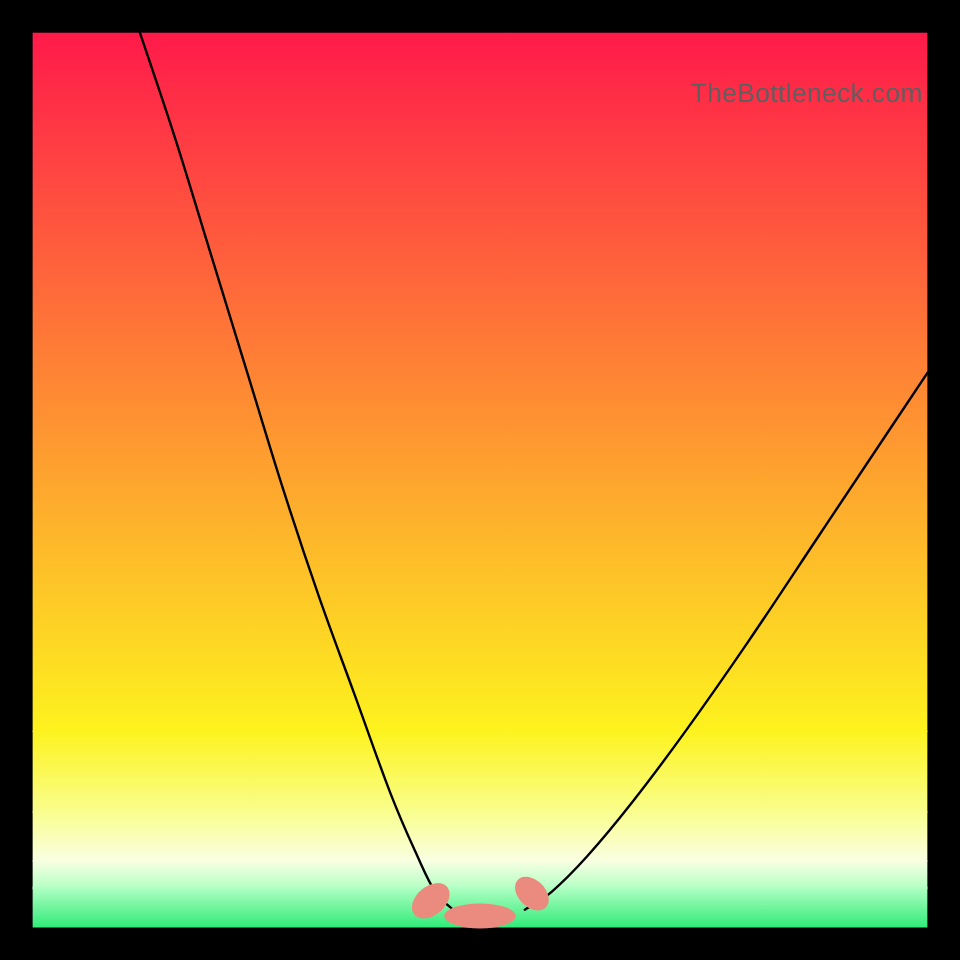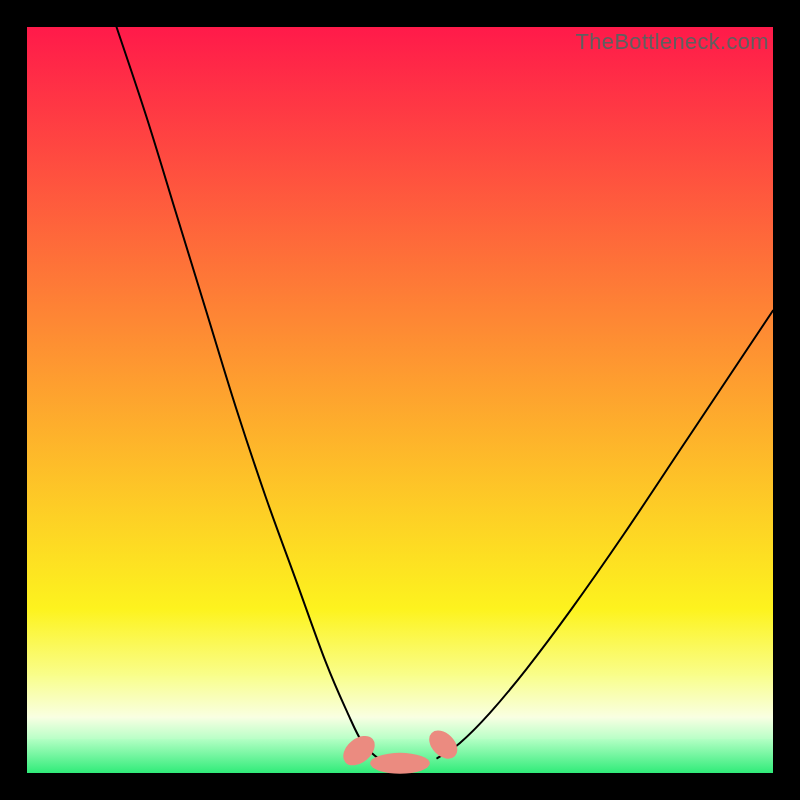--- a/index.html
+++ b/index.html
@@ -28,20 +28,21 @@
     left: 0;
     right: 0;
   }
   .watermark {
     position: absolute;
     color: #5f5f5f;
     font-size: 22px;
     font-weight: 500;
     letter-spacing: 0.3px;
     white-space: nowrap;
+    margin-top: 36px;
   }
   svg.curves {
     position: absolute;
     left: 0; top: 0;
   }
 </style>
 </head>
 <body>
 
 <div class="frame top" style="height: 27px;"></div>

